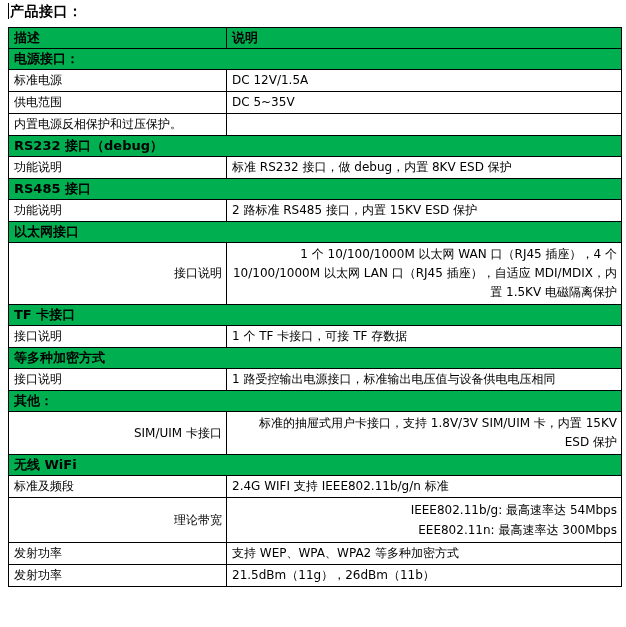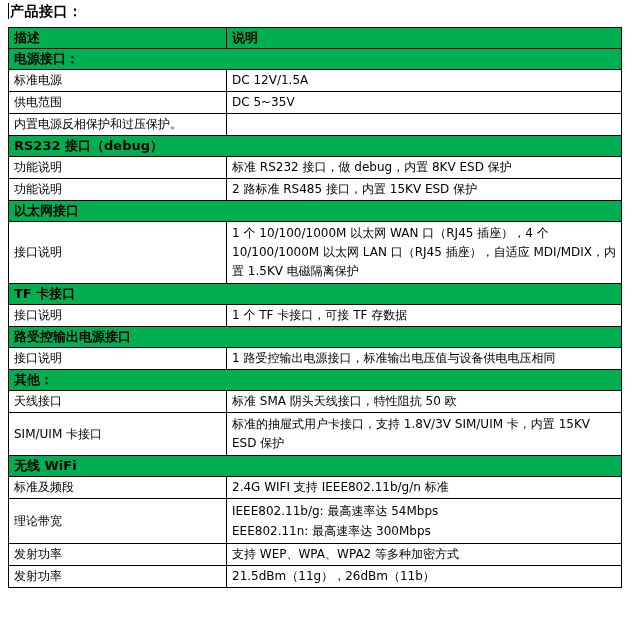--- a/index.html
+++ b/index.html
@@ -51,21 +51,21 @@
     padding-top: 1px; padding-bottom: 1px; margin-top: 32px;
   }
   tr.section-row td {
     background: var(--section-bg, #00B050);
     font-weight: bold;
     font-size: 13px;
     height: 21px;
     padding-top: 1px; padding-bottom: 1px;
   }
   tr.data-row td { height: 22px; line-height: 15px; }
-  tr.data-row.tall td { height: 41px; line-height: 19px; }
+  tr.data-row.tall td { height: 41px; line-height: 19px; text-align: right; }
   .vline { line-height: 20px; }
 </style>
 </head>
 <body>
 
 <div class="page">
   <div class="title-row">
     <span class="caret"></span>
     <span class="title">产品接口：</span>
   </div>
@@ -97,51 +97,50 @@
           <td>内置电源反相保护和过压保护。</td>
           <td></td>
         </tr>
         <tr class="section-row">
           <td colspan="2">RS232 接口（debug）</td>
         </tr>
         <tr class="data-row">
           <td>功能说明</td>
           <td>标准 RS232 接口，做 debug，内置 8KV ESD 保护</td>
         </tr>
+        <tr class="section-row">
+          <td colspan="2">RS485 接口</td>
+        </tr>
         <tr class="data-row">
           <td>功能说明</td>
           <td>2 路标准 RS485 接口，内置 15KV ESD 保护</td>
         </tr>
         <tr class="section-row">
           <td colspan="2">以太网接口</td>
         </tr>
         <tr class="data-row tall">
           <td>接口说明</td>
           <td>1 个 10/100/1000M 以太网 WAN 口（RJ45 插座），4 个 10/100/1000M 以太网 LAN 口（RJ45 插座），自适应 MDI/MDIX，内置 1.5KV 电磁隔离保护</td>
         </tr>
         <tr class="section-row">
           <td colspan="2">TF 卡接口</td>
         </tr>
         <tr class="data-row">
           <td>接口说明</td>
           <td>1 个 TF 卡接口，可接 TF 存数据</td>
         </tr>
         <tr class="section-row">
-          <td colspan="2">路受控输出电源接口</td>
+          <td colspan="2">等多种加密方式</td>
         </tr>
         <tr class="data-row">
           <td>接口说明</td>
           <td>1 路受控输出电源接口，标准输出电压值与设备供电电压相同</td>
         </tr>
         <tr class="section-row">
           <td colspan="2">其他：</td>
-        </tr>
-        <tr class="data-row">
-          <td>天线接口</td>
-          <td>标准 SMA 阴头天线接口，特性阻抗 50 欧</td>
         </tr>
         <tr class="data-row tall">
           <td>SIM/UIM 卡接口</td>
           <td>标准的抽屉式用户卡接口，支持 1.8V/3V SIM/UIM 卡，内置 15KV ESD 保护</td>
         </tr>
         <tr class="section-row">
           <td colspan="2">无线 WiFi</td>
         </tr>
         <tr class="data-row">
           <td>标准及频段</td>

